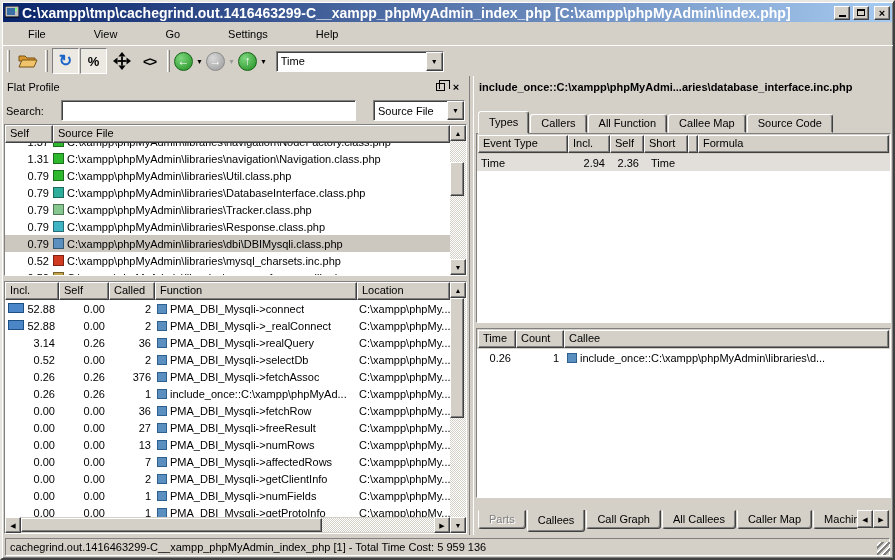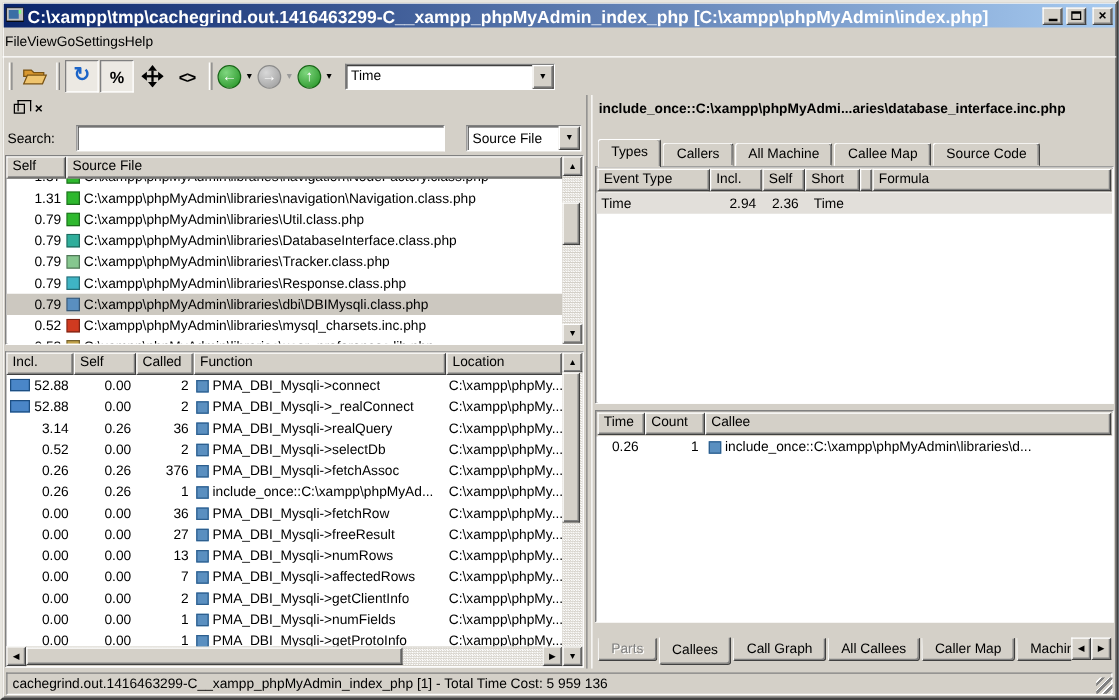--- a/index.html
+++ b/index.html
@@ -18,21 +18,21 @@
   .titlebar{height:19px;margin:1px;display:flex;align-items:center;gap:3px;
     background:linear-gradient(to right,var(--titleA),var(--titleB));padding:0 2px;flex:0 0 auto;}
   .titlebar .ttext{color:#fff;font-weight:bold;font-size:14px;white-space:nowrap;overflow:hidden;flex:1;}
   .winbtn{width:16px;height:14px;background:var(--face);border:1px solid;border-color:#fff #404040 #404040 #fff;
     box-shadow:inset -1px -1px 0 #808080;display:flex;align-items:center;justify-content:center;flex:0 0 auto;}
   .glyph-min{width:7px;height:2px;background:#000;margin-top:7px;}
   .glyph-max{width:8px;height:7px;border:1px solid #000;border-top:2px solid #000;}
   .glyph-close{font-weight:bold;font-size:11px;line-height:10px;}
   
   .menubar{height:22px;display:flex;align-items:center;padding:0 2px;flex:0 0 auto;}
-  .menuitem{padding:2px 0;}
+  .menuitem{padding:2px 24px;}
   
   .toolbar{height:31px;display:flex;align-items:center;padding:0 2px;gap:1px;flex:0 0 auto;
     border-top:1px solid #fff;}
   .tb-handle{width:3px;height:22px;border-left:1px solid #fff;border-right:1px solid #808080;margin:0 3px;}
   .tbtn{width:27px;height:26px;display:flex;align-items:center;justify-content:center;background:transparent;}
   .tbtn.pressed{background:#ece9e3;border:1px solid;border-color:#808080 #fff #fff #808080;}
   .tbtn.flat{border:1px solid transparent;}
   .navwrap{display:flex;align-items:center;margin-right:2px;}
   .circ{width:19px;height:19px;border-radius:50%;display:flex;align-items:center;justify-content:center;
     color:#fff;font-weight:bold;font-size:12px;line-height:19px;}
@@ -217,20 +217,21 @@
     <span class="combo">
       <span class="cval">Time</span>
       <span class="cbtn">▼</span>
     </span>
   </div>
 
   <div class="main">
 
     <div class="dock">
       <div class="dock-title">
+        <span class="dtext">Flat Profile</span>
         <span class="dockbtn">
             <span class="floatglyph"></span>
           </span>
         <span class="dockbtn">
             <span>×</span>
           </span>
       </div>
 
       <div class="search-row">
         <span>Search:</span>
@@ -537,21 +538,21 @@
 
     <div class="vsplit"></div>
 
     <div class="detail">
       <div class="detail-header">include_once::C:\xampp\phpMyAdmi...aries\database_interface.inc.php</div>
 
       <div class="tabbar">
 
       <span class="tab selected">Types</span>
           <span class="tab">Callers</span>
-          <span class="tab">All Machine</span>
+          <span class="tab">All Function</span>
           <span class="tab">Callee Map</span>
           <span class="tab">Source Code</span>
         </div>
 
       <div class="tframe" id="types-frame">
         <div class="tcol">
           <div class="thead" style="flex:0 0 20px;padding:1px">
             <span class="hcell c-etype">Event Type</span>
             <span class="hcell c-eincl">Incl.</span>
             <span class="hcell c-eself">Self</span>

